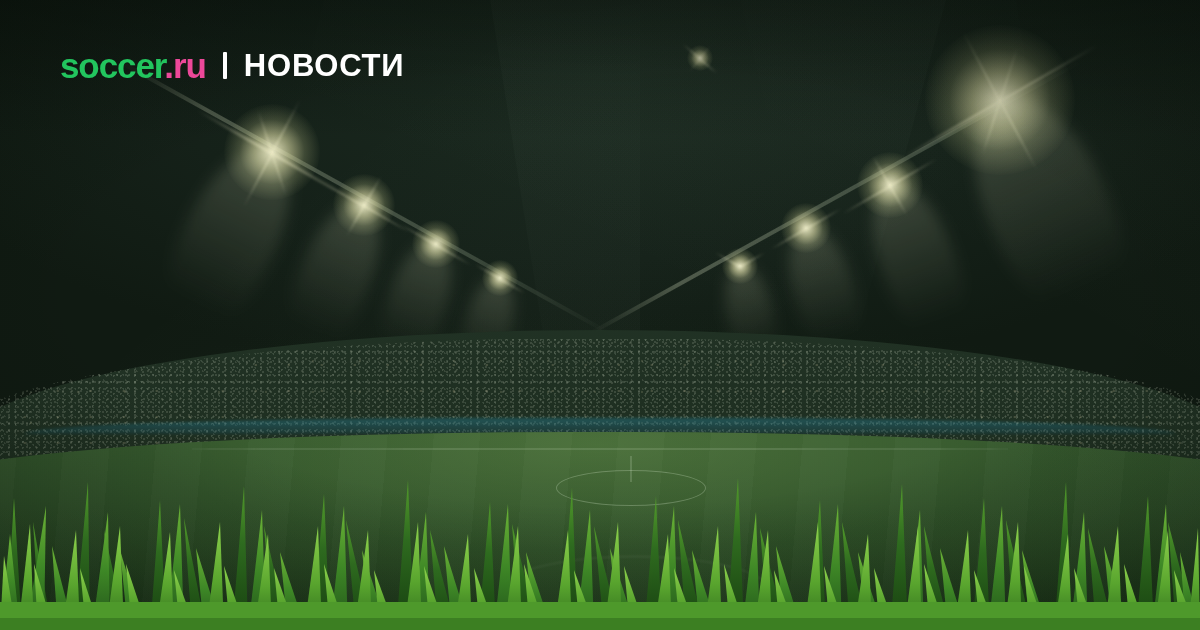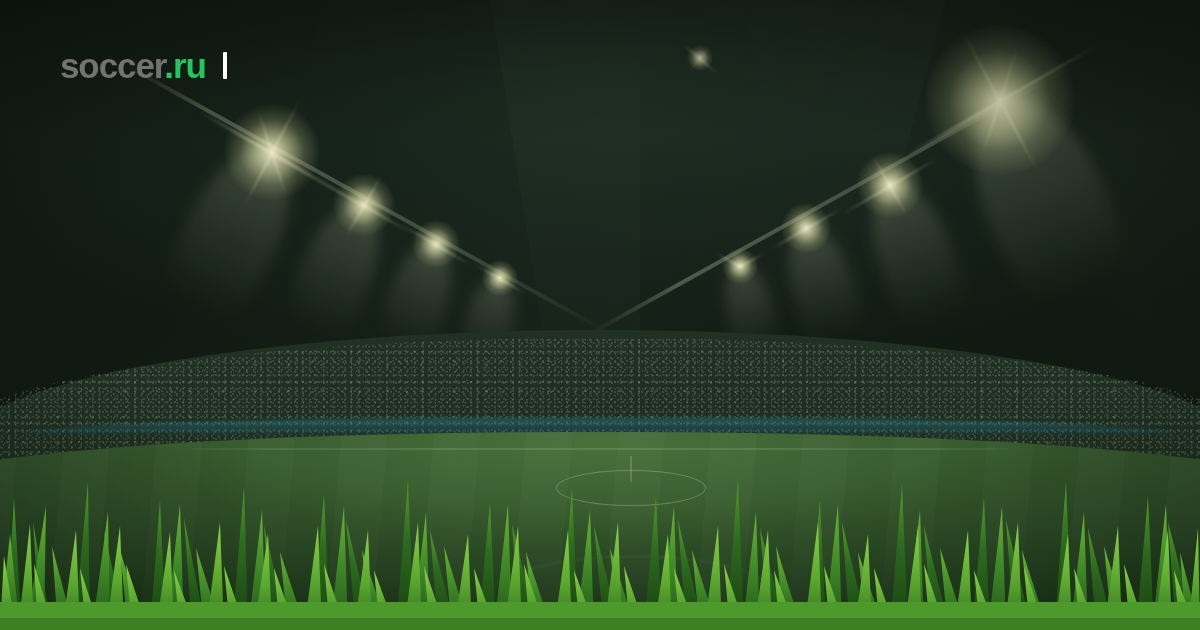--- a/index.html
+++ b/index.html
@@ -166,22 +166,22 @@
 
   
   .header {
     position:absolute; left:60px; top:48px;
     display:flex; align-items:center; gap:17px;
     white-space:nowrap;
   }
   .logo {
     font-size:35px; font-weight:bold; letter-spacing:-1.1px; line-height:1;
   }
-  .logo .w1 { color:#737373; }
-  .logo .w2 { color:#22c55e; }
+  .logo .w1 { color:#22c55e; }
+  .logo .w2 { color:#ec4899; }
   .divider {
     width:4px; height:27px; background:#ffffff; border-radius:1px;
   }
   .section {
     color:#ffffff; font-size:31px; font-weight:bold;
     letter-spacing:.8px; line-height:1;
   }
 
   
   .headline {
@@ -440,16 +440,17 @@
       </g>
 
       <rect x="0" y="142" width="1200" height="28" fill="#4e992b"></rect>
       <rect x="0" y="158" width="1200" height="12" fill="#3c7f22"></rect>
     </svg>
   </div>
 
   <div class="header">
     <div class="logo"><span class="w1">soccer</span><span class="w2">.ru</span></div>
     <div class="divider"></div>
+    <div class="section">НОВОСТИ</div>
   </div>
 
 
 </div>
 
 </body></html>

